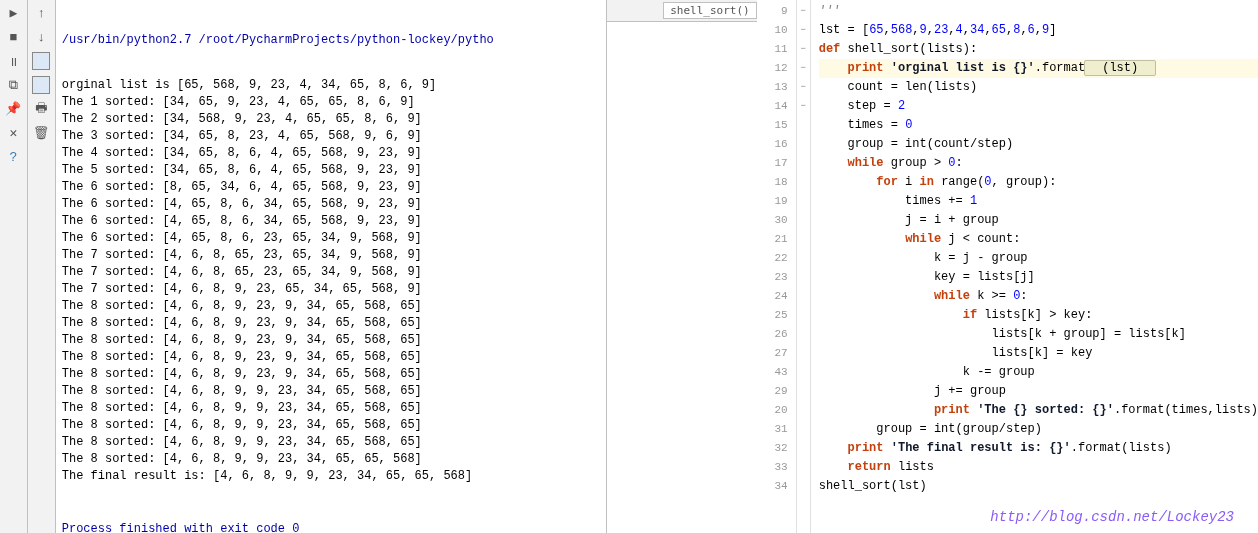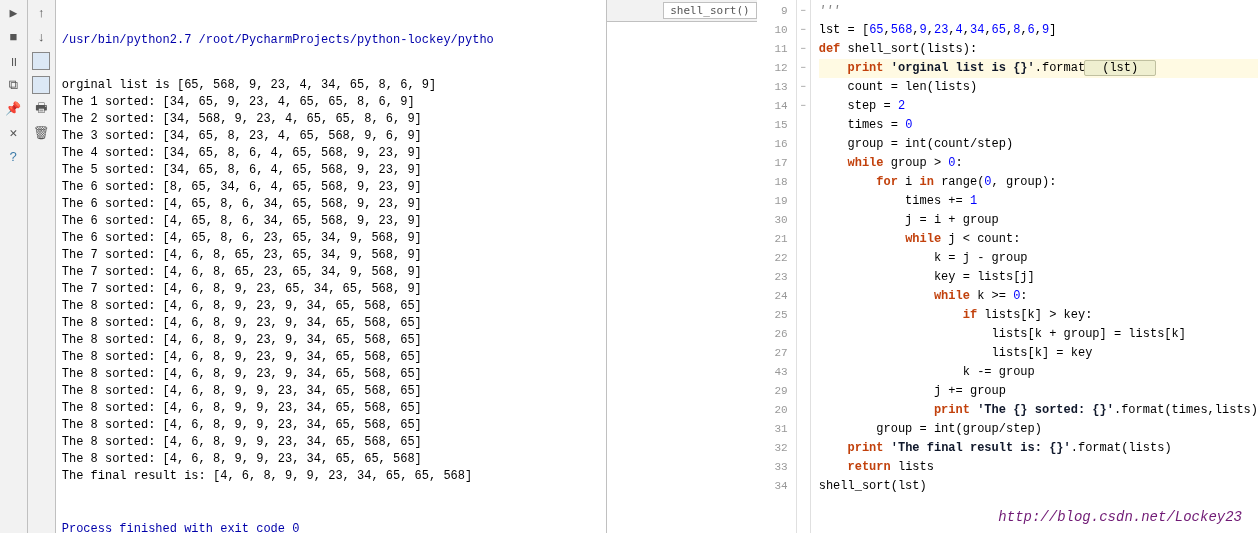--- a/index.html
+++ b/index.html
@@ -109,23 +109,23 @@
   white-space: pre;
 }
 .line-hi { background: #fffae3; }
 .kw { color: #c2410c; font-weight: bold; }
 .num { color: #0000ff; }
 .str { color: #0f172a; font-weight: bold; }
 .cmt { color: #808080; font-style: italic; }
 .caret-hl { border: 1px solid #c0c0a0; background: #efefd0; border-radius:2px; padding:0 17px; margin:0 -1px;}
 .watermark {
   position: absolute;
-  right: 16px;
+  right: 24px;
   bottom: 8px;
-  color: #701a75;
+  color: #8b5cf6;
   font-style: italic;
   font-size: 14px;
 }
 .sel-pin {
   width: 16px;
   height: 16px;
   border: 1px solid #888;
   background: #dce8f5;
 }
 .green-run { color: #4a8f4a; }

